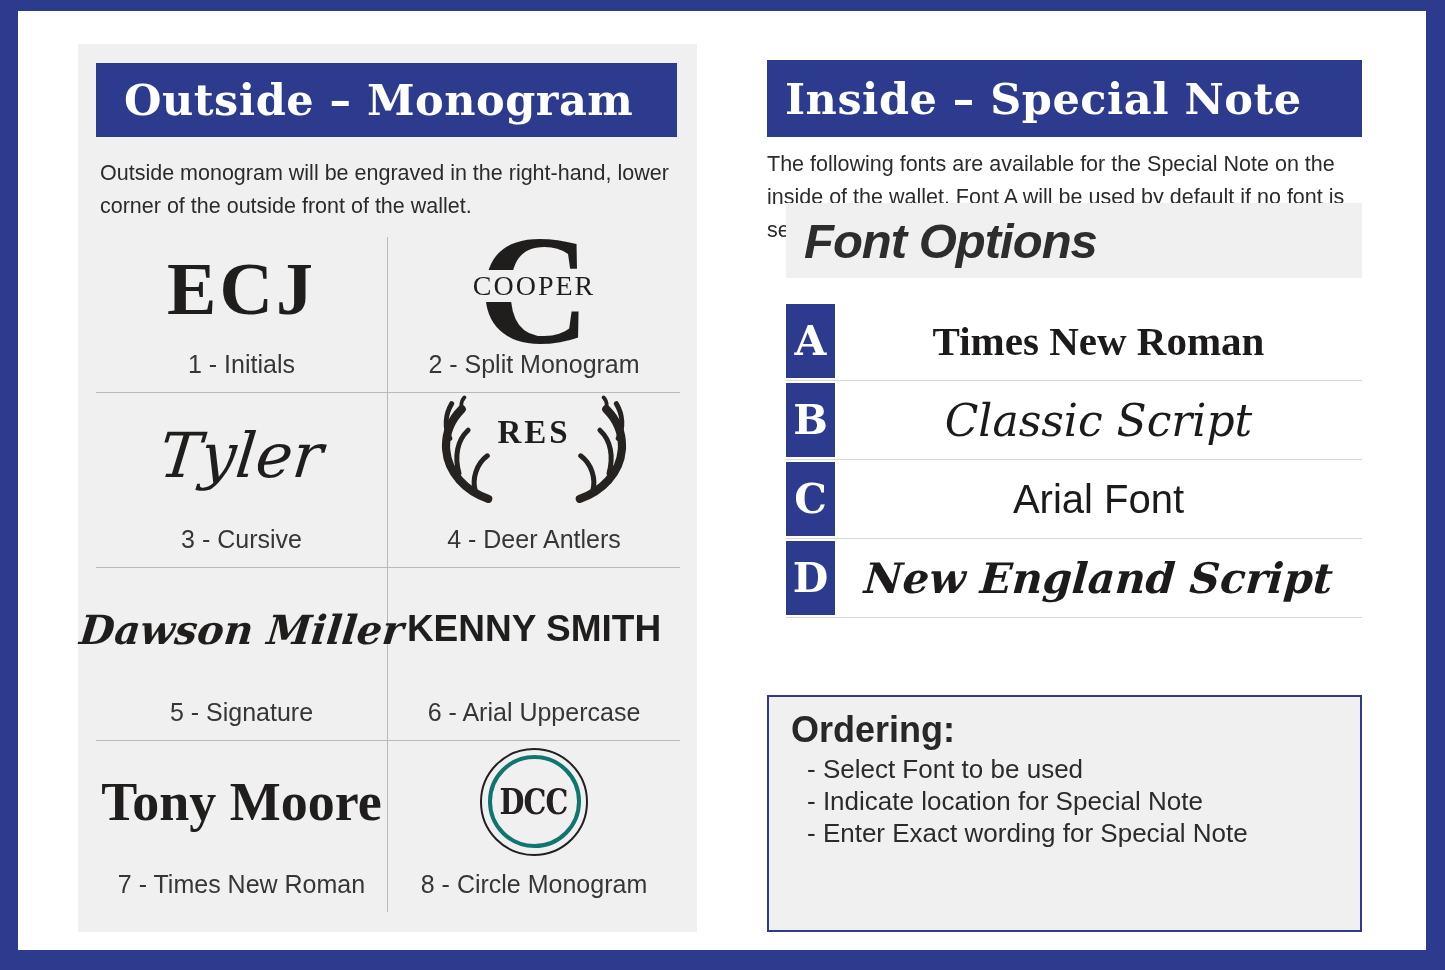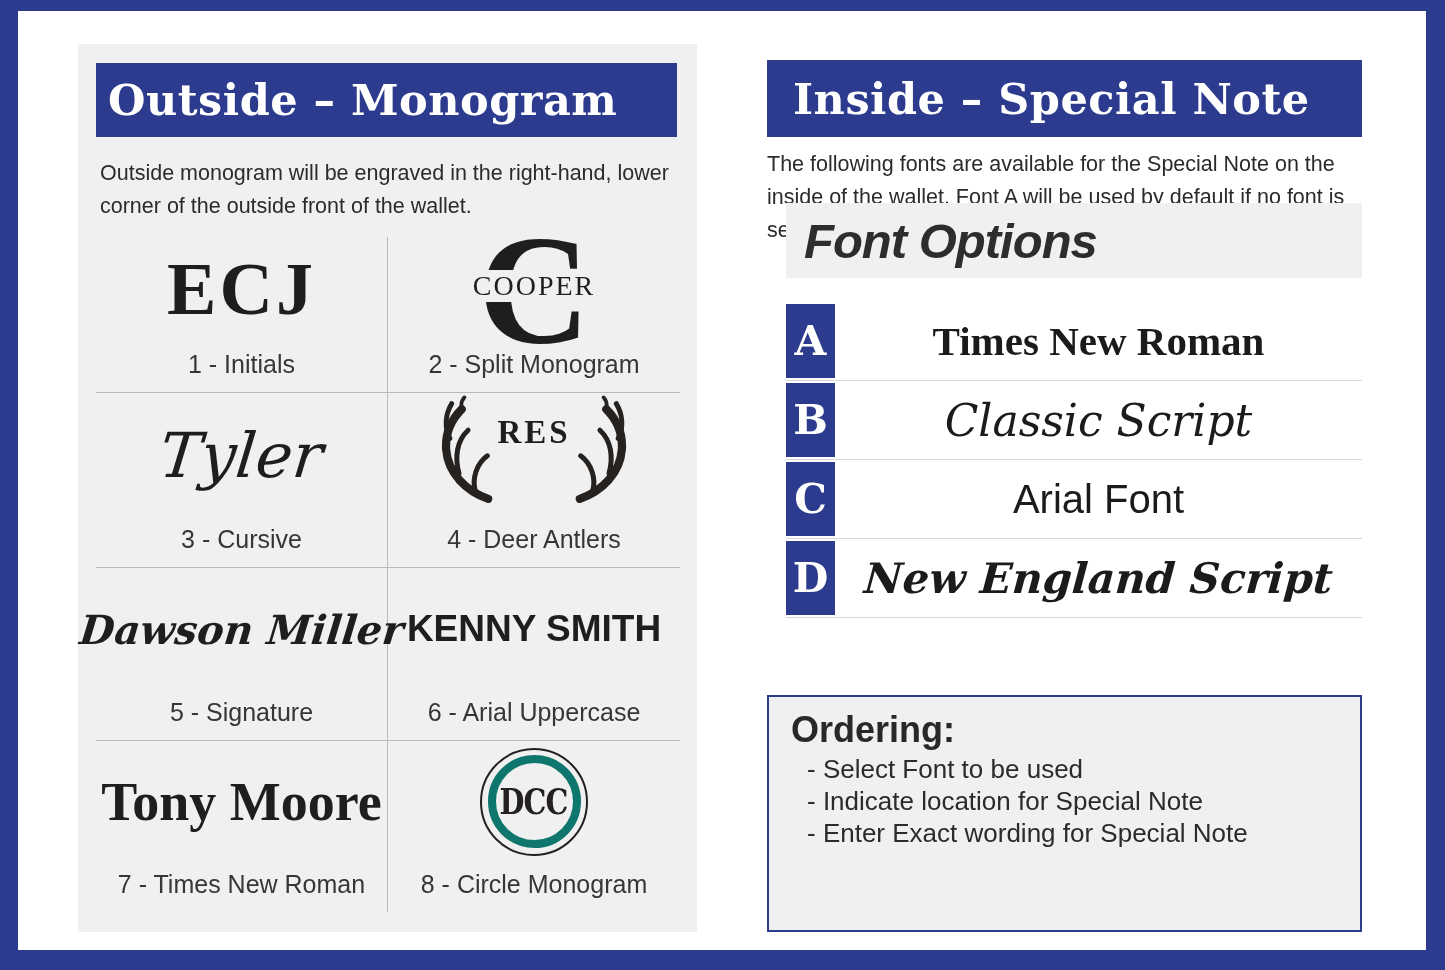--- a/index.html
+++ b/index.html
@@ -10,21 +10,21 @@
   .frame { position:absolute; background:#2c3b8e; z-index:50; }
   .frame.top    { left:0; top:0; right:0; height:11px; }
   .frame.bottom { left:0; bottom:0; right:0; height:20px; }
   .frame.left   { left:0; top:0; bottom:0; width:18px; }
   .frame.right  { right:0; top:0; bottom:0; width:19px; }
 
   
   .left-panel { position:absolute; left:78px; top:44px; width:619px; height:888px; background:#f0f0f1; }
   .band { background:#2c3b8e; color:#ffffff; display:flex; align-items:center;
           font-family:"DejaVu Serif", serif; font-weight:700; font-size:43px; letter-spacing:0.5px; }
-  .left-panel .band { position:absolute; left:18px; top:19px; width:581px; height:74px; padding-left:12px; }
+  .left-panel .band { position:absolute; left:18px; top:19px; width:581px; height:74px; padding-left:28px; }
   .desc { color:#2b2b2b; font-size:21.5px; line-height:33px; }
   .left-panel .desc { position:absolute; left:22px; top:113px; width:588px; }
 
   .grid { position:absolute; left:18px; top:193px; width:584px; height:675px;
           display:grid; grid-template-columns:292px 292px; grid-template-rows:156px 175px 173px 171px; }
   .cell { position:relative; display:flex; align-items:center; justify-content:center; padding-bottom:50px; }
   .cell.bline { border-bottom:1.5px solid #b9b9b9; }
   .cell.rline { border-right:1.5px solid #b9b9b9; }
   .caption { position:absolute; bottom:13px; left:0; right:0; text-align:center;
              color:#363636; font-size:25px;margin-top:36px; }
@@ -46,27 +46,27 @@
   
   .antler-row { display:flex; align-items:center; justify-content:center; gap:0px; margin-top:-12px; }
   .antler-row svg { display:block; }
   .antler-flip { transform:scaleX(-1); }
   .res-word { font-family:"Liberation Serif", serif; font-weight:700; font-size:33px; letter-spacing:3px;
               color:#201d1d; margin:0 -4px 34px -4px; }
 
   
   .circle-outer { width:108px; height:108px; border:2px solid #242021; border-radius:50%;
                   display:flex; align-items:center; justify-content:center; }
-  .circle-inner { width:93px; height:93px; border:8px solid #0f766e; border-radius:50%;
-                  display:flex; align-items:center; justify-content:center; }
+  .circle-inner { width:93px; height:93px; border:4px solid #0f766e; border-radius:50%;
+                  display:flex; align-items:center; justify-content:flex-start; }
   .dcc { font-family:"DejaVu Serif", serif; font-weight:700; font-size:35px; letter-spacing:-1px;
          color:#242021; transform:scaleX(0.82); }
 
   
-  .right-band { position:absolute; left:767px; top:60px; width:595px; height:77px; padding-left:26px; }
+  .right-band { position:absolute; left:767px; top:60px; width:595px; height:77px; padding-left:18px; }
   .right-desc { position:absolute; left:767px; top:148px; width:606px; }
   .fo-band { position:absolute; left:786px; top:203px; width:576px; height:75px; background:#f0f0f1;
              display:flex; align-items:center;font-style:italic; }
   .fo-title { font-family:"Liberation Sans", sans-serif; font-weight:700; font-size:49px;
               letter-spacing:-1px; color:#2d2d2d; padding-left:18px; }
 
   .font-table { position:absolute; left:786px; top:302px; width:576px; }
   .frow { position:relative; height:79px; border-bottom:1px solid #d8d8d8; }
   .fbadge { position:absolute; left:0; top:2px; bottom:2px; width:49px; background:#2c3b8e;
             display:flex; align-items:center; justify-content:center;

